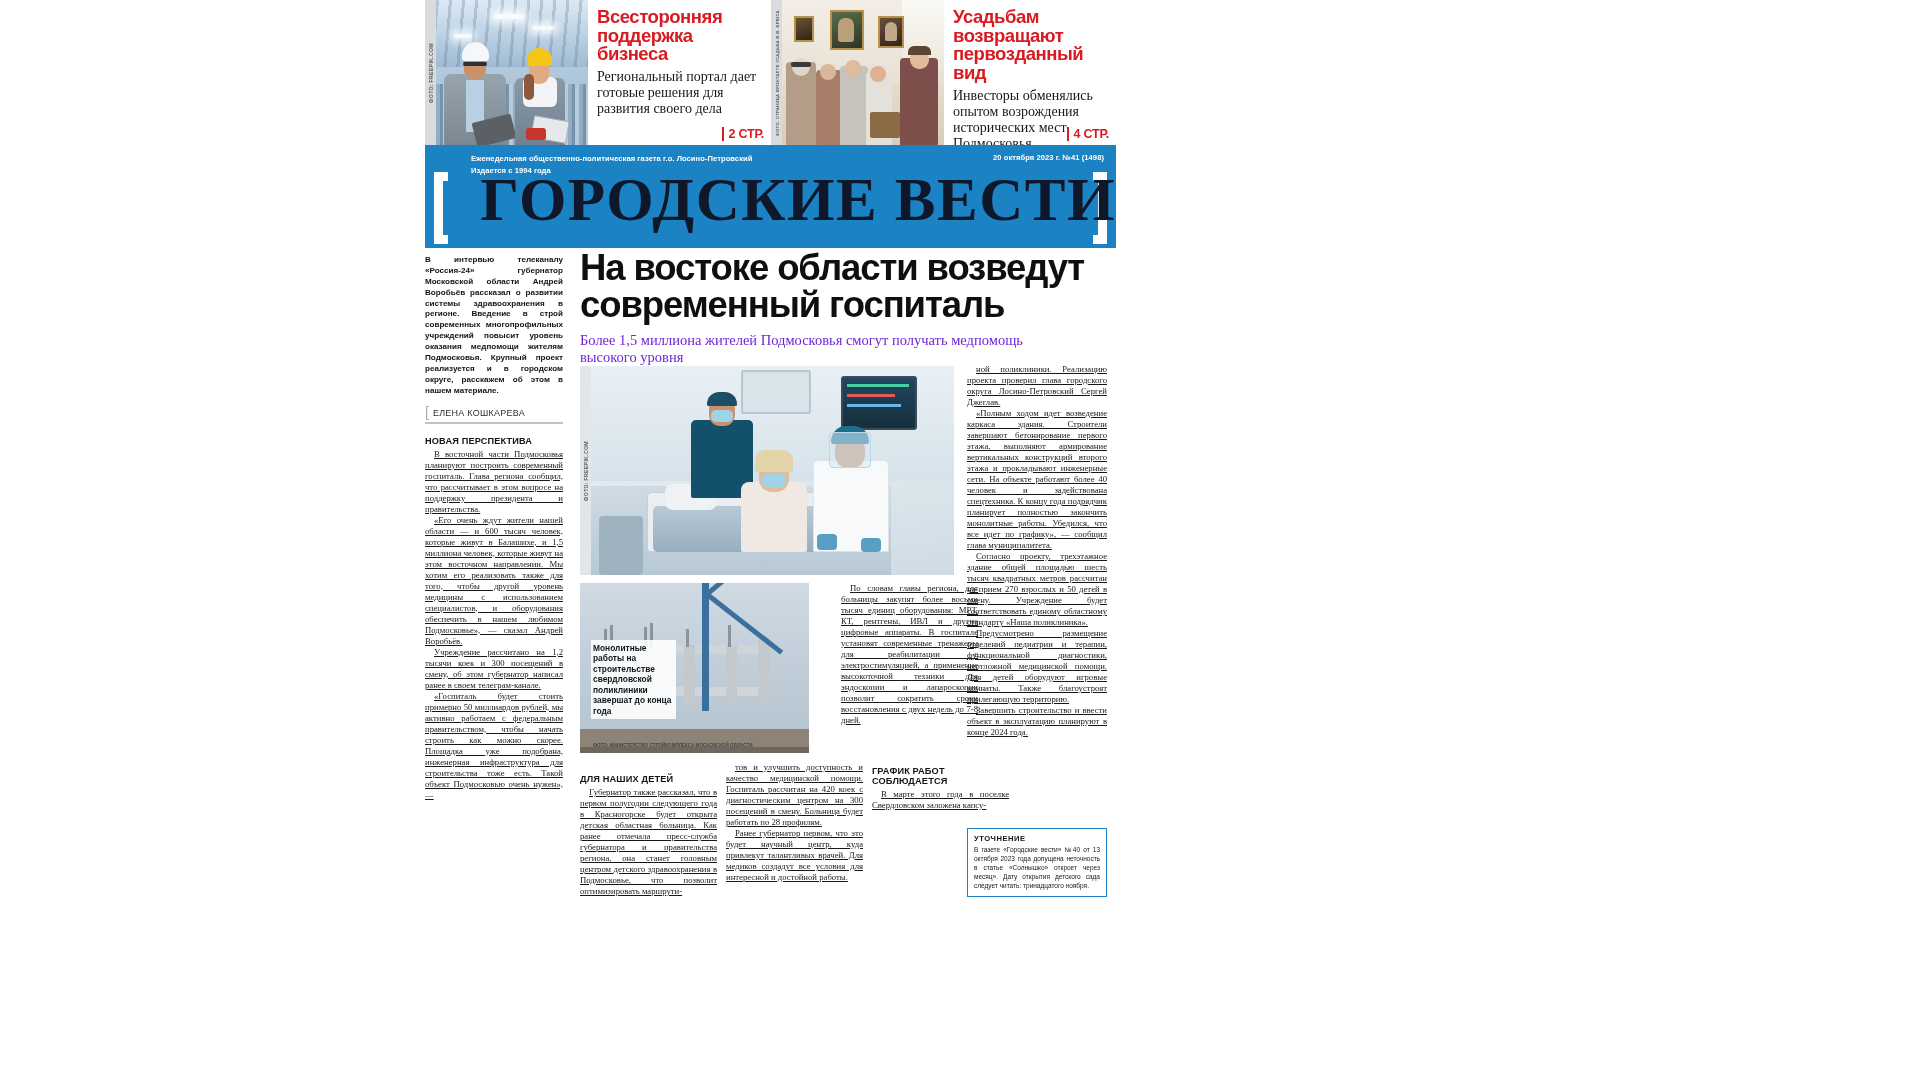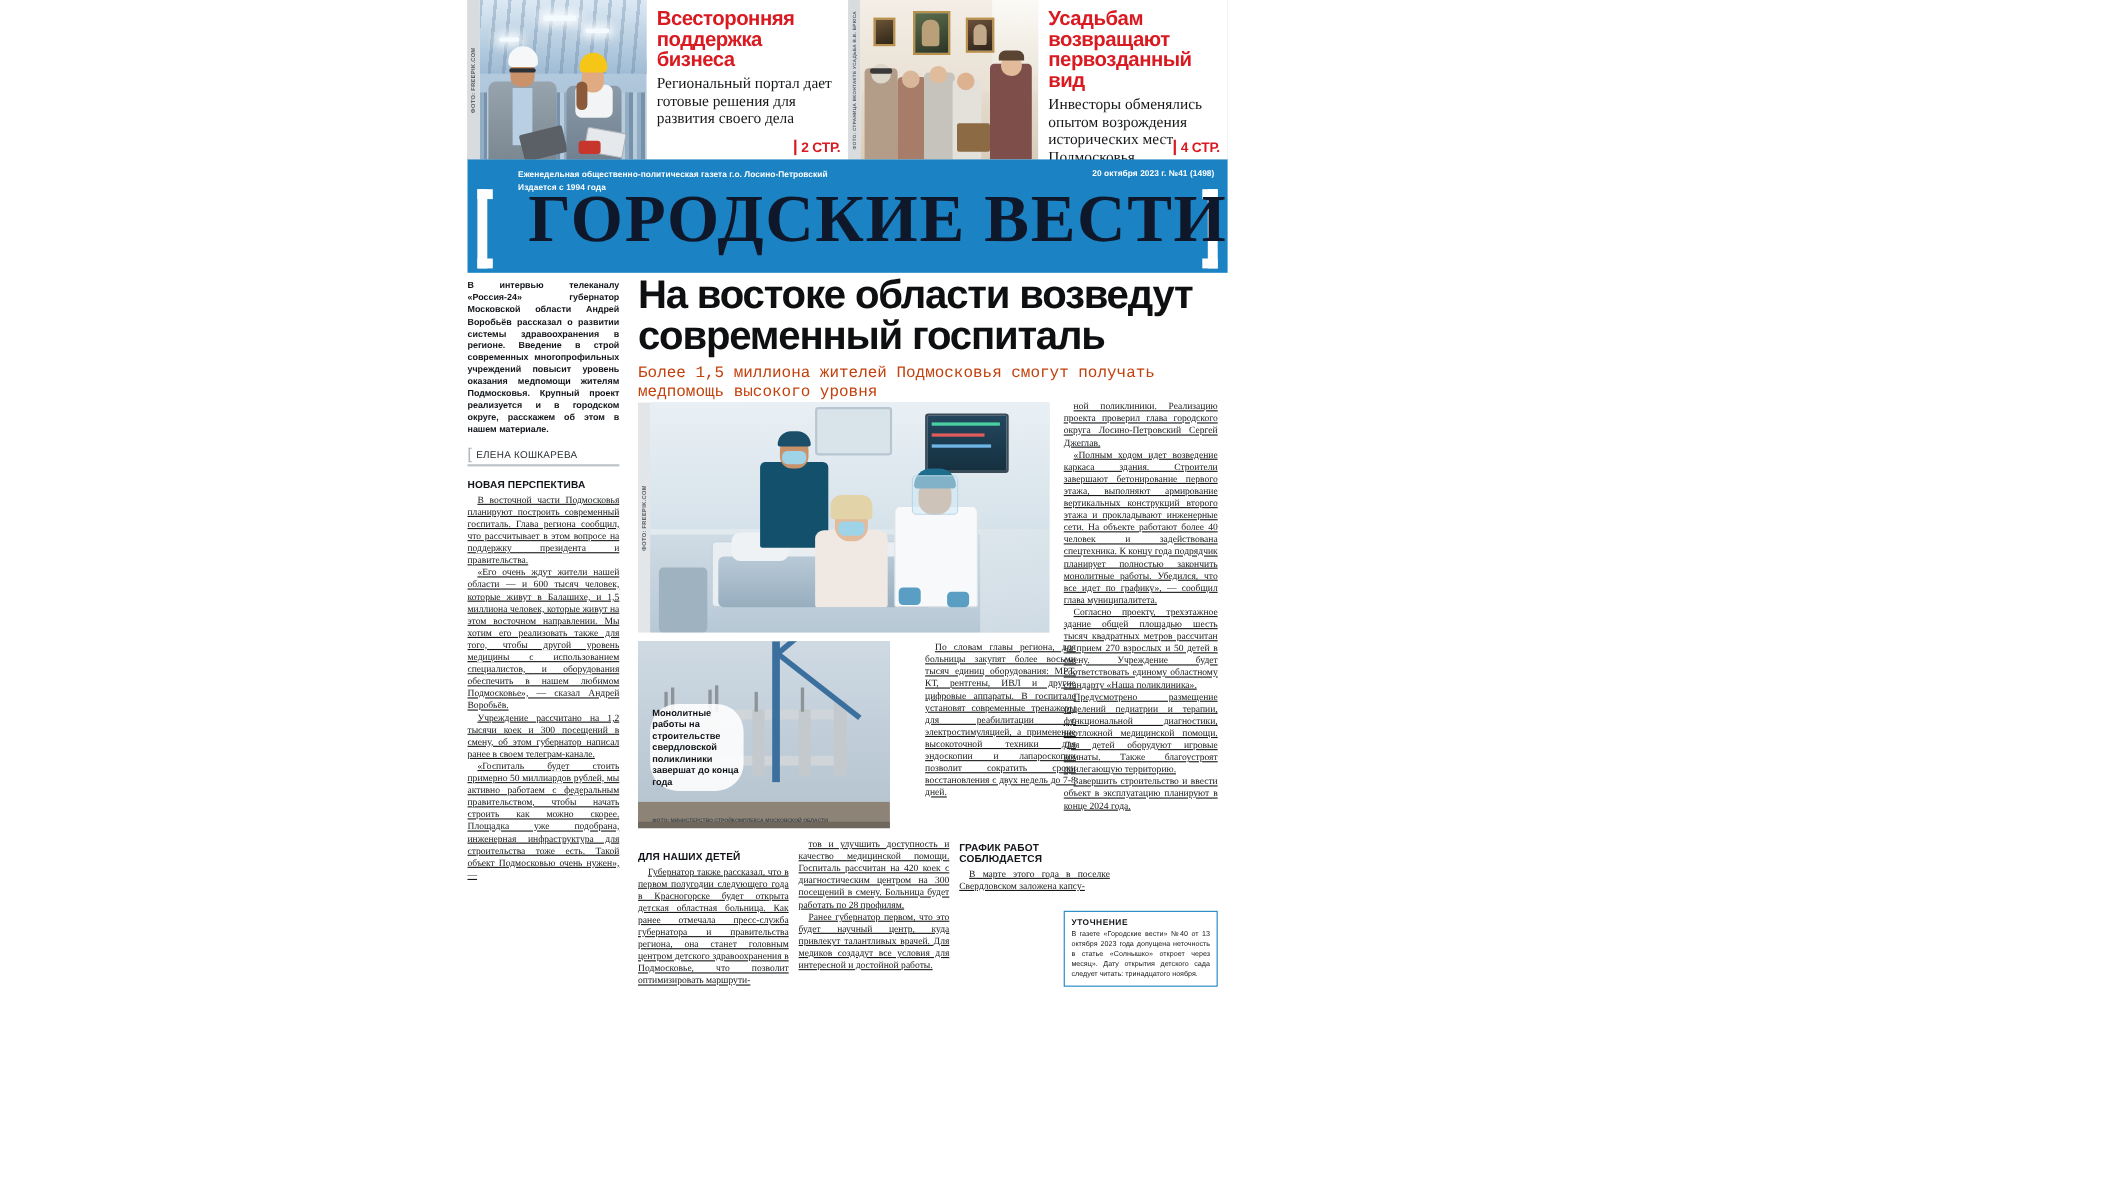--- a/index.html
+++ b/index.html
@@ -212,24 +212,24 @@
   }
   .headline {
     font-size:36.5px;
     font-weight:800;
     line-height:1.0;
     letter-spacing:-1.1px;
     color:#0d0f11;
     margin:0 0 9px 0;
   }
   .deck {
-    font-family:Liberation Mono, monospace;
+    font-family:Liberation Serif, serif;
     font-size:14.5px;
     line-height:1.17;
-    color:#c2410c;
+    color:#6d28d9;
     margin:0 0 10px 0;
     max-width:500px;
   }
 
   
   .hero-wrap {
     position:absolute;
     left:155px; top:116px;
     width:374px; height:209px;
     display:flex;
@@ -262,21 +262,20 @@
   .constr-caption {
     position:absolute;
     left:11px; bottom:34px;
     width:85px;
     font-size:8.4px;
     font-weight:800;
     line-height:1.24;
     color:#111418;
     background:rgba(255,255,255,.88);
     padding:3px 3px 3px 2px;
-    border-radius:25px;
   }
   .constr-credit {
     position:absolute;
     left:13px; bottom:4px;
     font-size:4.6px;
     font-weight:700;
     line-height:1.35;
     color:#3e454b;
   }
 

